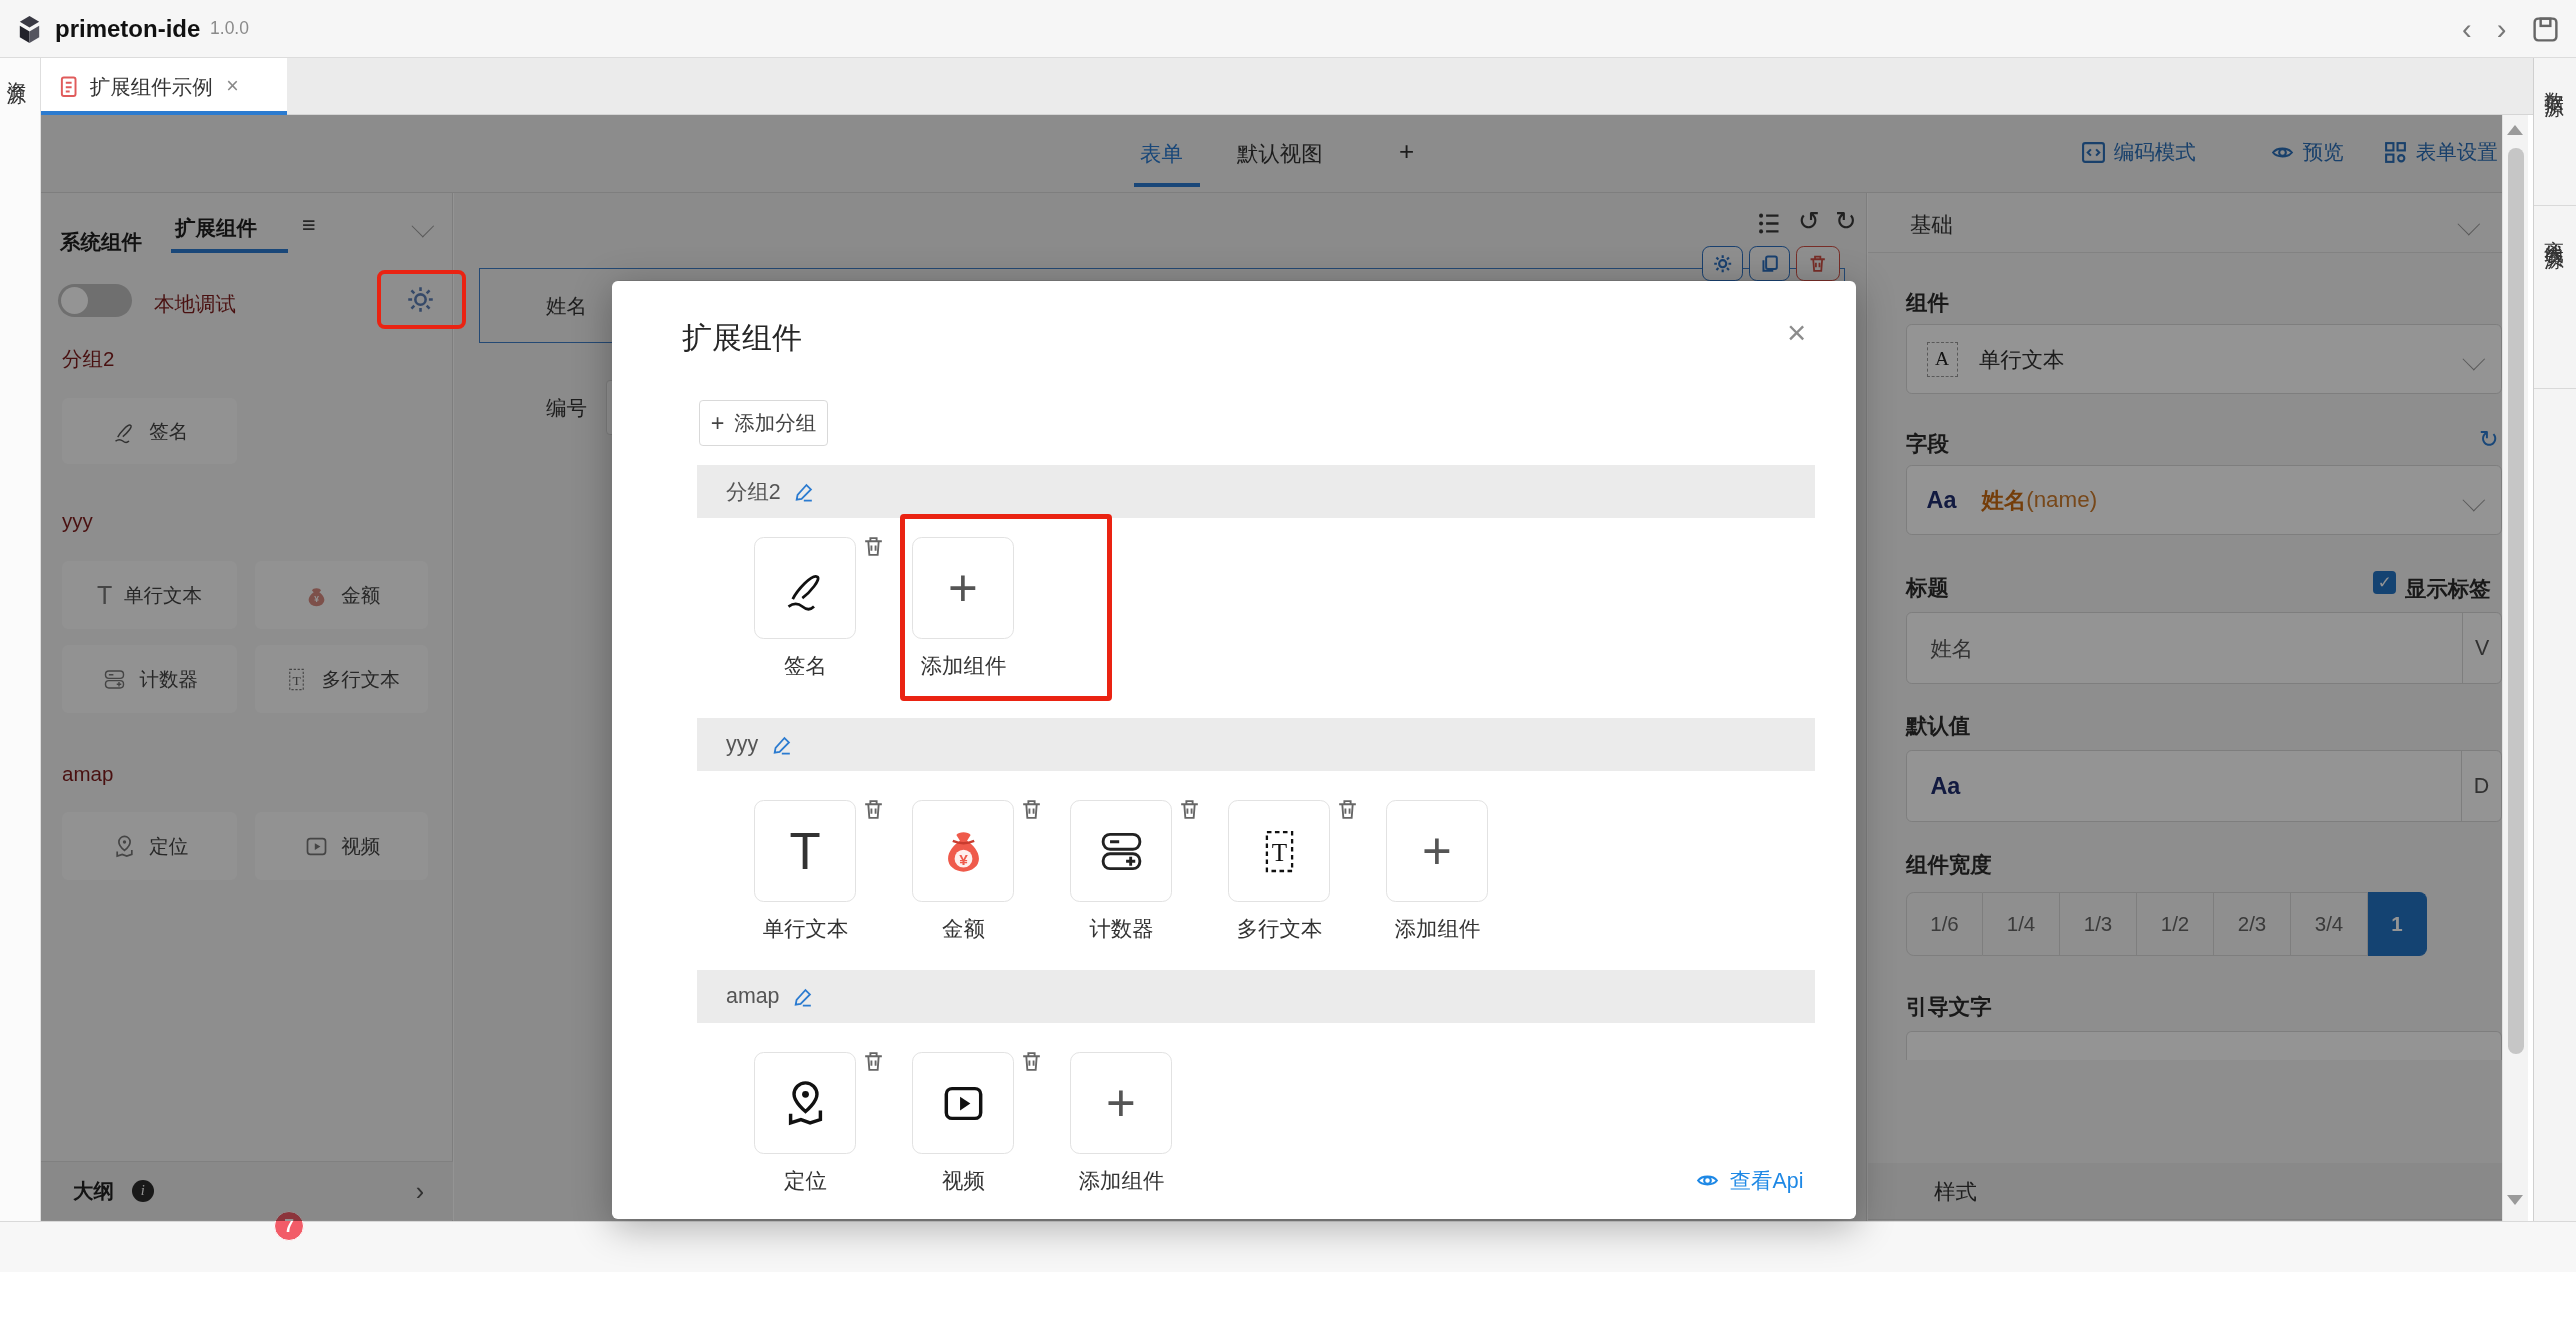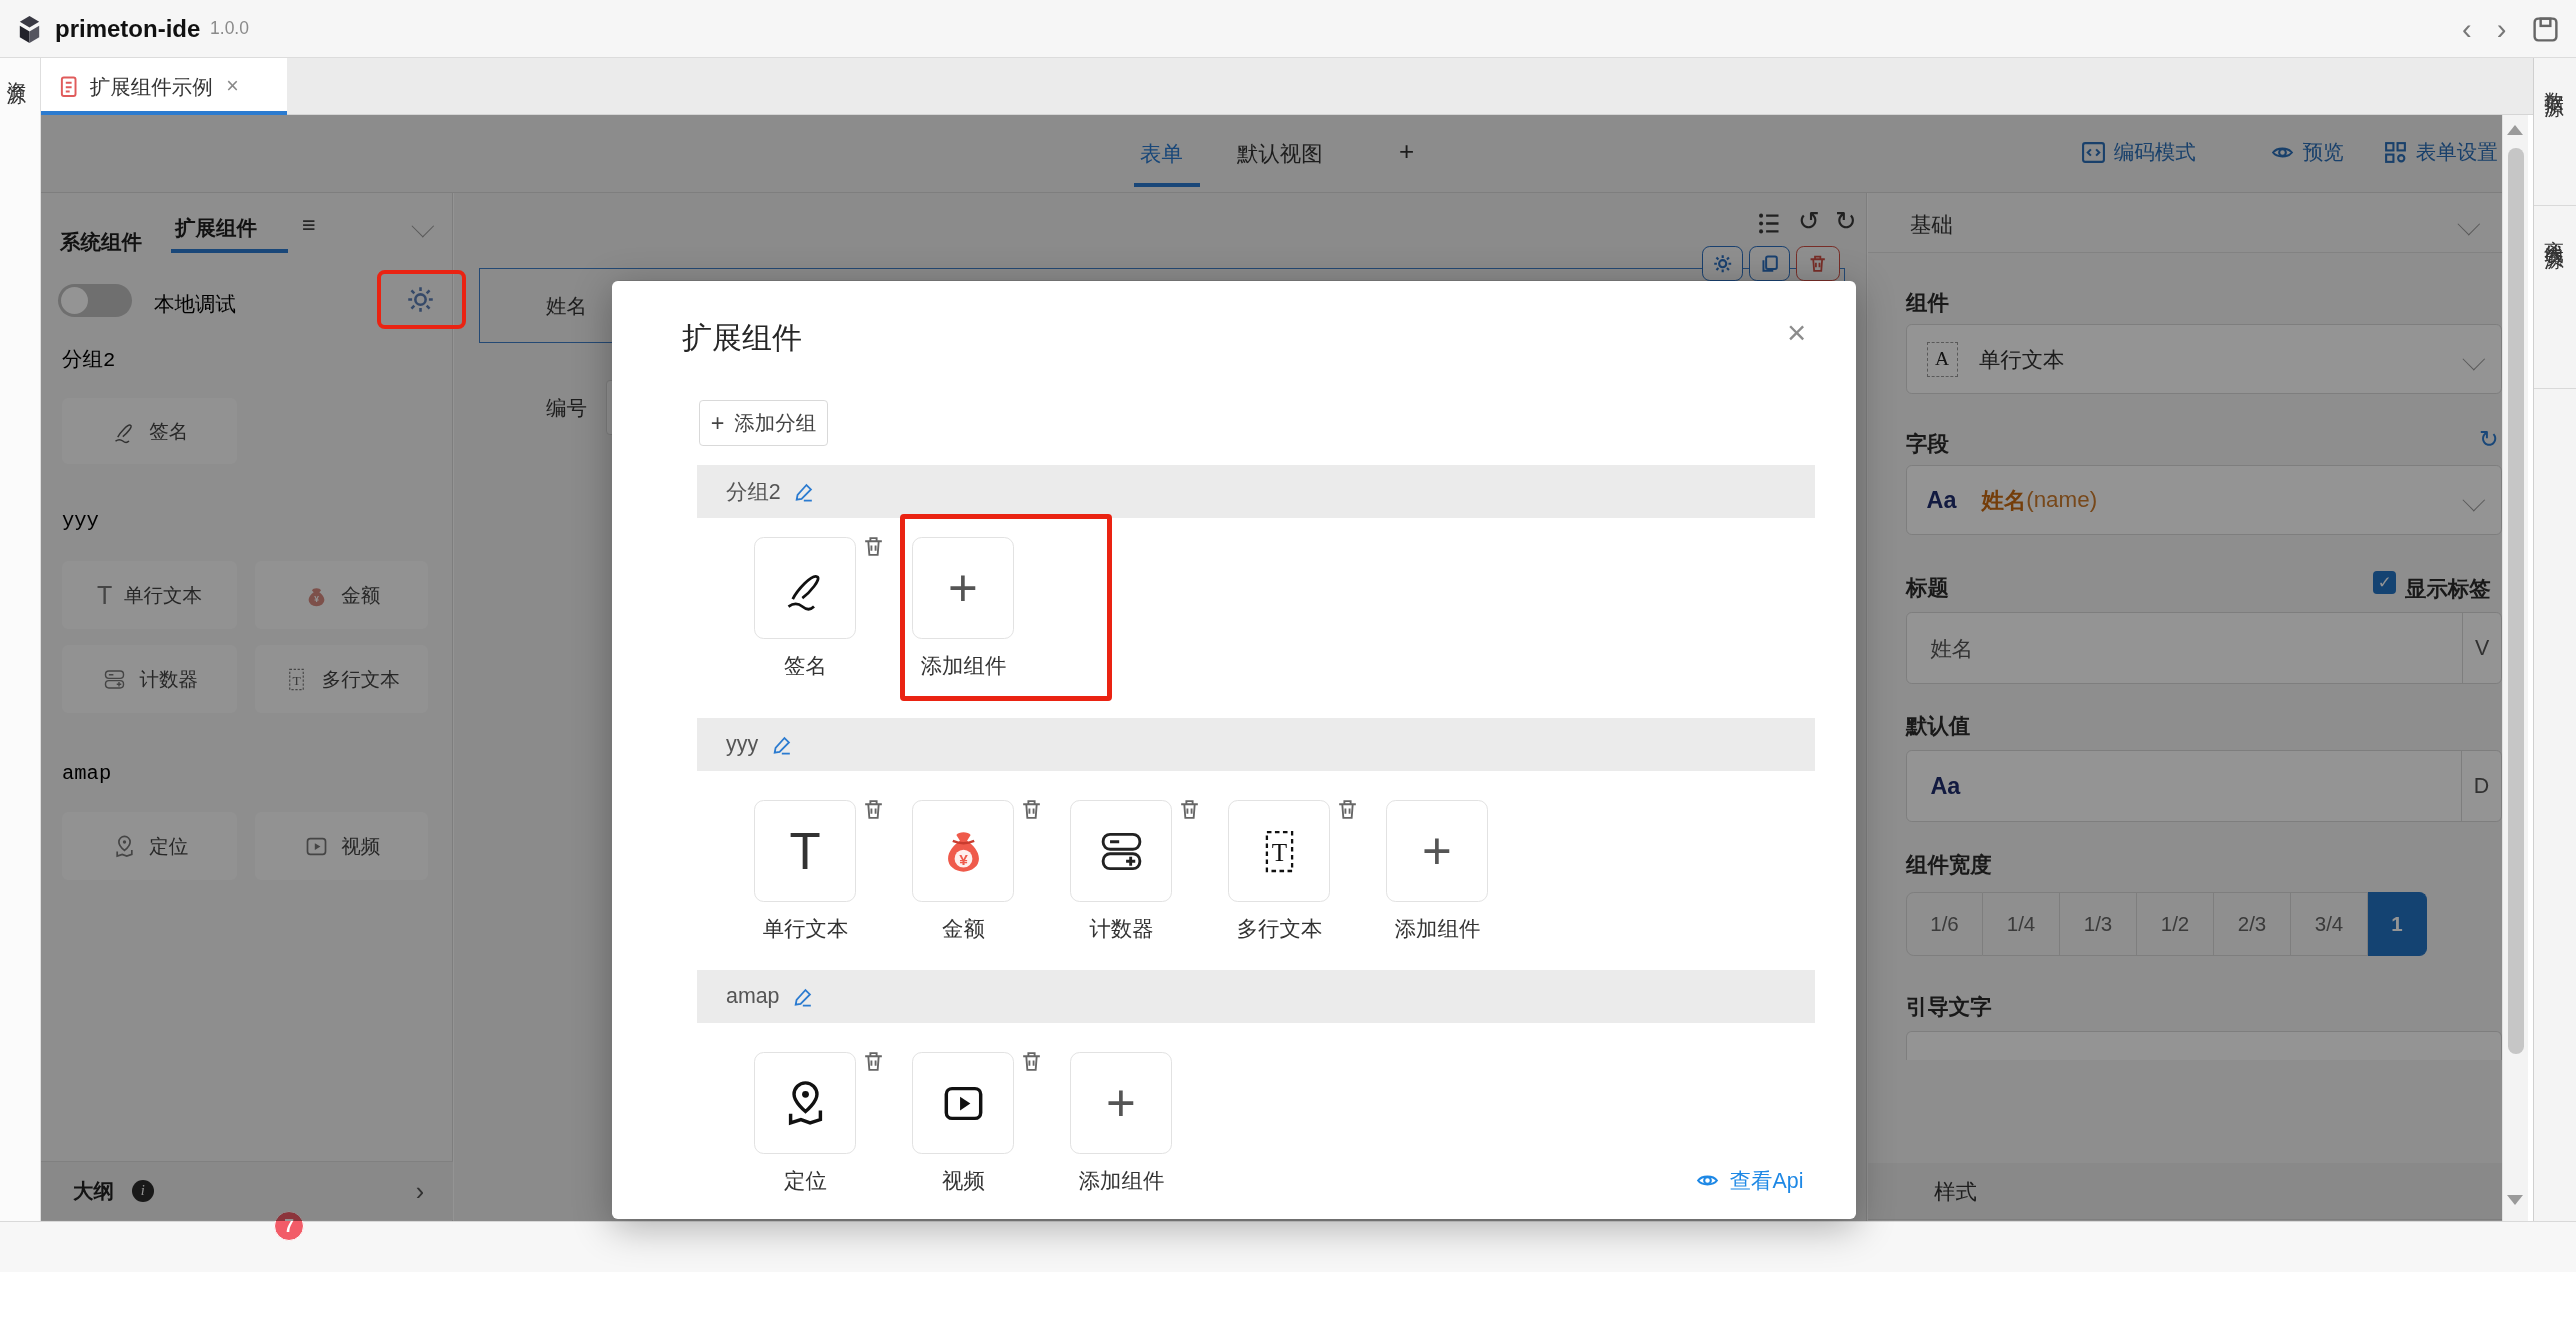--- a/index.html
+++ b/index.html
@@ -32,21 +32,21 @@
   .canvas-tab.active { color:#2b7bd0; }
   .ct-underline { left:1134px; top:183px; width:66px; height:3.9px; background:#2b7bd0; }
   .tool-act { display:flex; align-items:center; gap:7.8px; color:#2b6fb8; font-size:20.5px; }
 
   
   .lpanel { left:41px; top:193px; width:412px; height:1028px; background:#f4f4f4; border-right:1px solid #d9d9d9; }
   .lp-tab { font-size:20.5px; font-weight:bold; color:#1f1f1f; }
   .lp-underline { left:171px; top:249px; width:117px; height:3.9px; background:#2b7bd0; }
   .toggle { left:58px; top:284px; width:74px; height:33px; background:#bfbfbf; border-radius:16.6px; }
   .toggle .knob { position:absolute; left:2.9px; top:2.9px; width:27px; height:27px; border-radius:50%; background:#fff; }
-  .grp-lbl { font-size:20.5px; color:#000000;font-family:Liberation Mono, monospace; }
+  .grp-lbl { font-size:20.5px; color:#7f1d1d; }
   .comp-btn { background:#fbfbfb; border-radius:5.8px; display:flex; align-items:center; justify-content:center; gap:11.7px; font-size:19.5px; color:#444; }
   .outline-bar { left:41px; top:1161px; width:412px; height:59px; background:#ececec; border-top:1px solid #dcdcdc; display:flex; align-items:center; padding:0 29px 0 32px; }
   .info-dot { width:22.4px; height:22.4px; border-radius:50%; background:#2b2b2b; color:#fff; font-size:14.6px; font-style:italic; font-family:"Liberation Serif",serif; display:flex; align-items:center; justify-content:center; }
 
   
   .canvas { left:454px; top:193px; width:1413px; height:1028px; background:#efefef; border-right:1px solid #d9d9d9; }
   .sel-row { left:479px; top:268px; width:1366px; height:75px; border:1.9px solid #3f7ec9; }
   .fld-lbl { font-size:20.5px; color:#333; }
   .fld-input { background:#fff; border:1px solid #d9d9d9; border-radius:3.9px; }
   .mini-btn { position:absolute; top:246px; width:41px; height:35px; background:#f6f6f6; border:1.9px solid #2b6fc0; border-radius:7.8px; display:flex; align-items:center; justify-content:center; }

